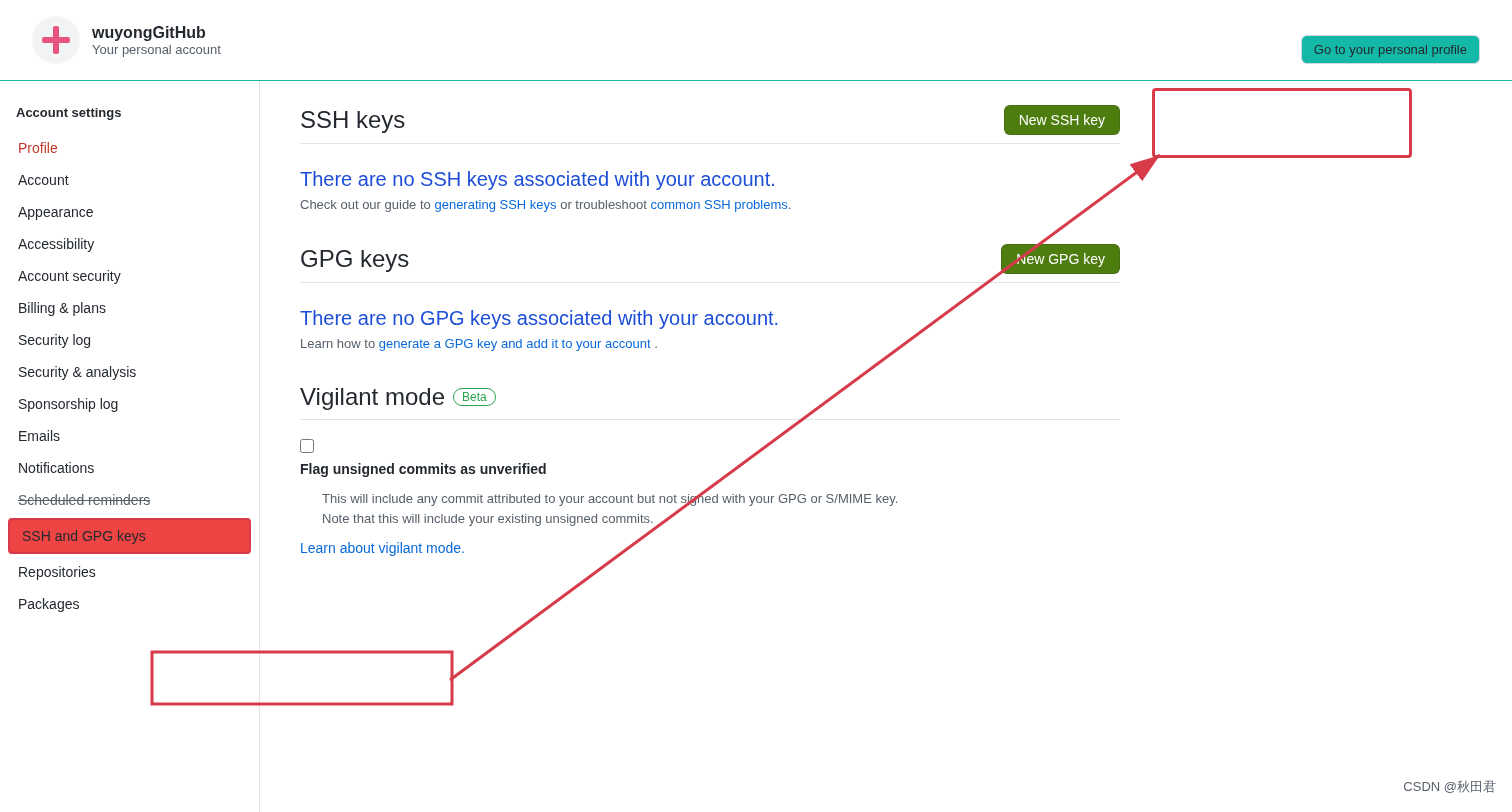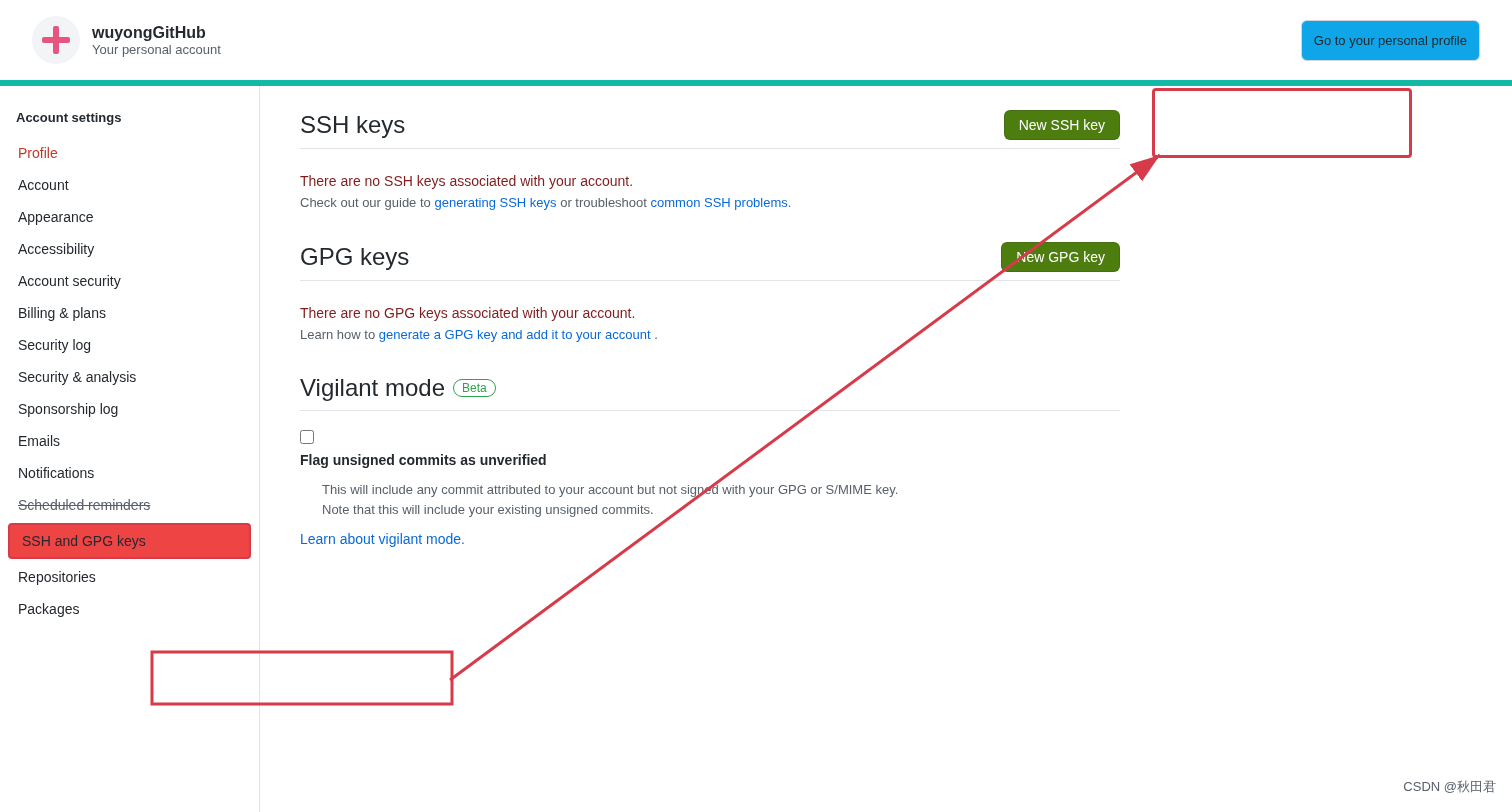--- a/index.html
+++ b/index.html
@@ -9,24 +9,24 @@
       color: #24292f;
       background: #fff;
     }
     .page-wrapper {
       display: flex;
       flex-direction: column;
       min-height: 812px;
     }
     .top-bar {
       display: flex;
-      align-items: center;
+      align-items: flex-end;
       justify-content: space-between;
       padding: 16px 32px;
-      border-bottom: 6px solid #14b8a6;
+      border-bottom: 1px solid #14b8a6;
     }
     .user-info {
       display: flex;
       align-items: center;
       gap: 12px;
     }
     .avatar {
       width: 48px;
       height: 48px;
       border-radius: 50%;
@@ -63,23 +63,23 @@
     .user-text .username {
       font-weight: 600;
       font-size: 16px;
     }
     .user-text .subtitle {
       font-size: 13px;
       color: #57606a;
     }
     .personal-profile-btn {
       border: 1px solid #d0d7de;
-      background: #0ea5e9;
+      background: #14b8a6;
       border-radius: 6px;
-      padding: 12px 12px;
+      padding: 6px 12px;
       font-size: 13px;
       cursor: pointer;
       color: #24292f;
     }
     .content-area {
       display: flex;
       flex: 1;
     }
     .sidebar {
       width: 260px;
@@ -157,22 +157,22 @@
       border-radius: 6px;
       padding: 6px 14px;
       font-size: 14px;
       font-weight: 500;
       cursor: pointer;
     }
     .section-block {
       margin-bottom: 32px;
     }
     .no-keys-text {
-      font-size: 14px;
-      color: #7f1d1d;
+      font-size: 20px;
+      color: #1d4ed8;
       margin-bottom: 6px;
       margin-top: 24px;
     }
     .no-keys-text a, .help-link a {
       color: #0969da;
       text-decoration: none;
     }
     .help-link {
       font-size: 13px;
       color: #57606a;

